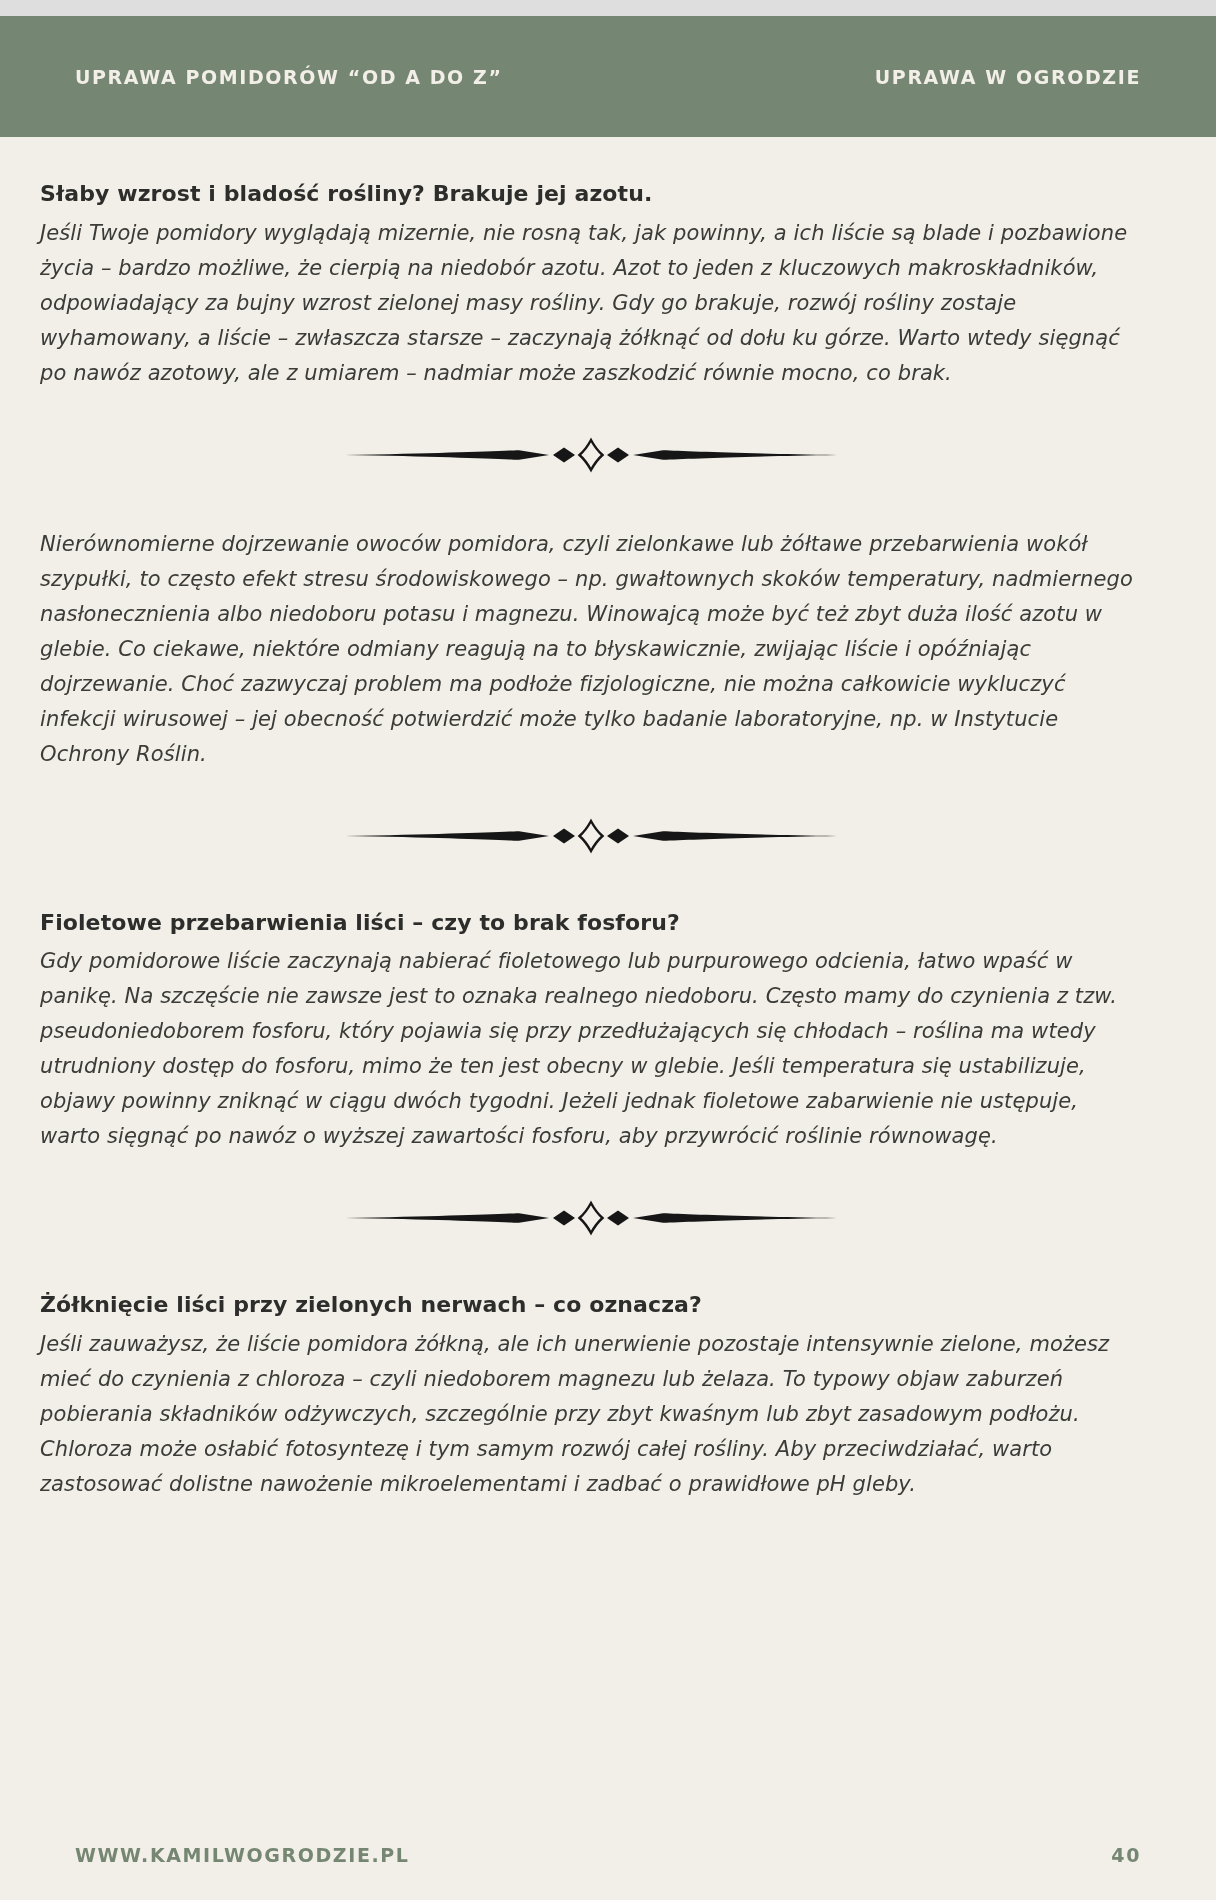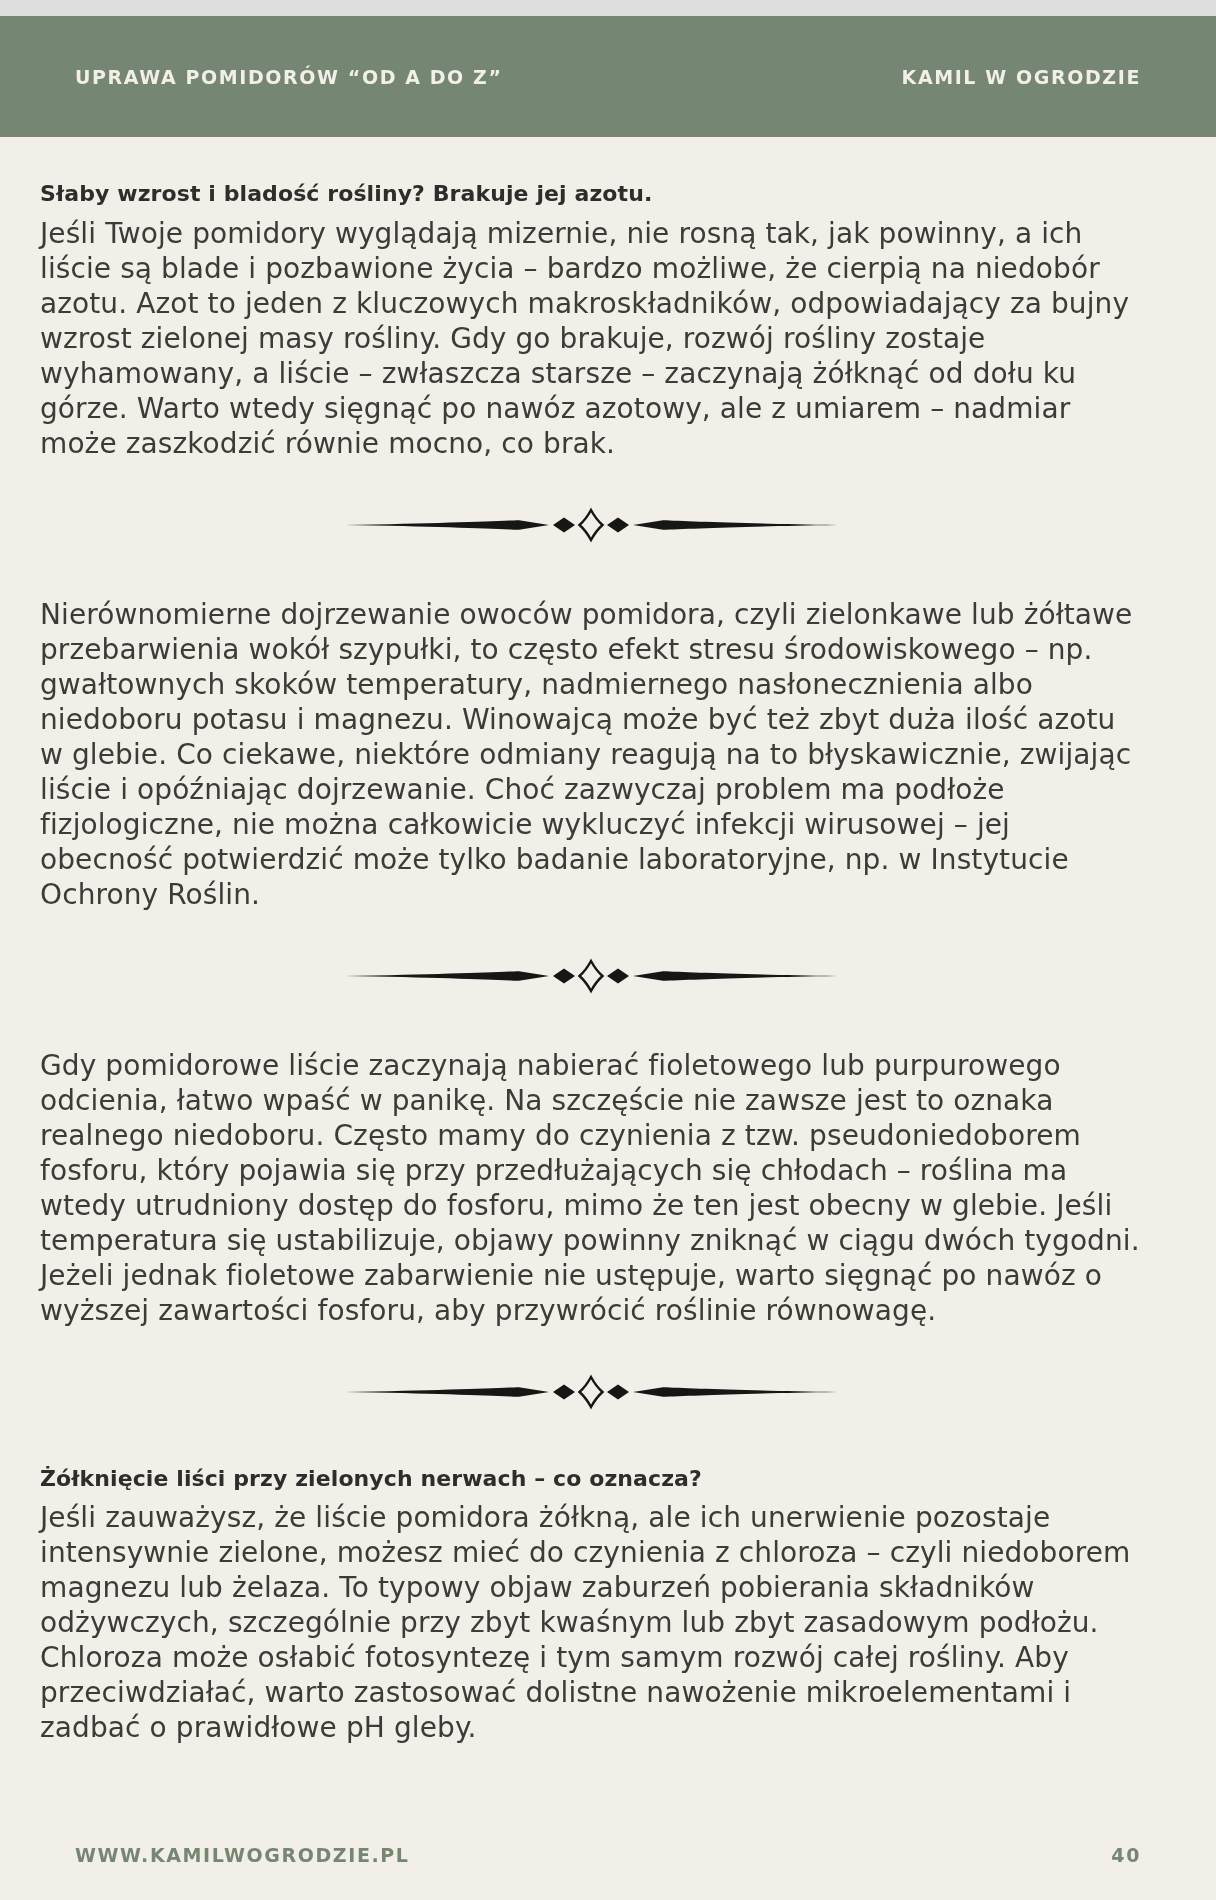--- a/index.html
+++ b/index.html
@@ -33,24 +33,25 @@
   .section-heading{
     margin:0 0 7px 0;
     font-size:22px;
     font-weight:bold;
     color:#2d2d2b;
     letter-spacing:0.1px;
     line-height:1.35;
   }
   .section-body{
     margin:0;
-    font-size:28px;
+    font-size:21px;
     line-height:35px;
     color:#3b3b38;
     letter-spacing:0.1px;
+    font-style:italic;
   }
   .divider{
     display:flex;justify-content:center;align-items:center;
     margin:46px 0 54px 0;
   }
   .divider svg{display:block;}
   .footer-bar{
     margin-top:auto;
     display:flex;align-items:flex-start;justify-content:space-between;
     padding:0 75px 50px 75px;
@@ -62,21 +63,21 @@
     letter-spacing:1.6px;
   }
 </style>
 </head>
 <body>
 
 <div class="page">
 
   <div class="header-bar">
     <span class="hdr-text">UPRAWA POMIDORÓW “OD A DO Z”</span>
-    <span class="hdr-text">KAMIL W OGRODZIE</span>
+    <span class="hdr-text">UPRAWA W OGRODZIE</span>
   </div>
 
   <div class="content">
 
     <section>
       <h2 class="section-heading">Słaby wzrost i bladość rośliny? Brakuje jej azotu.</h2>
       <p class="section-body">Jeśli Twoje pomidory wyglądają mizernie, nie rosną tak, jak powinny, a ich liście są blade i pozbawione życia – bardzo możliwe, że cierpią na niedobór azotu. Azot to jeden z kluczowych makroskładników, odpowiadający za bujny wzrost zielonej masy rośliny. Gdy go brakuje, rozwój rośliny zostaje wyhamowany, a liście – zwłaszcza starsze – zaczynają żółknąć od dołu ku górze. Warto wtedy sięgnąć po nawóz azotowy, ale z umiarem – nadmiar może zaszkodzić równie mocno, co brak.</p>
     </section>
 
     <div class="divider">
@@ -97,20 +98,21 @@
       <svg width="500" height="36" viewBox="0 0 500 36" xmlns="http://www.w3.org/2000/svg" fill="#161616">
         <path d="M4 18 C100 16.5 155 14 178 13.2 L208 18 L178 22.8 C155 22 100 19.5 4 18 Z"></path>
         <path d="M212 18 L223 10.5 L234 18 L223 25.5 Z"></path>
         <path d="M250 3 C253.5 9.5 257.5 14.5 261.5 18 C257.5 21.5 253.5 26.5 250 33 C246.5 26.5 242.5 21.5 238.5 18 C242.5 14.5 246.5 9.5 250 3 Z" fill="none" stroke="#161616" stroke-width="2.4"></path>
         <path d="M266 18 L277 10.5 L288 18 L277 25.5 Z"></path>
         <path d="M496 18 C400 16.5 345 14 322 13.2 L292 18 L322 22.8 C345 22 400 19.5 496 18 Z"></path>
       </svg>
     </div>
 
     <section>
+      <h2 class="section-heading">Fioletowe przebarwienia liści – czy to brak fosforu?</h2>
       <p class="section-body">Gdy pomidorowe liście zaczynają nabierać fioletowego lub purpurowego odcienia, łatwo wpaść w panikę. Na szczęście nie zawsze jest to oznaka realnego niedoboru. Często mamy do czynienia z tzw. pseudoniedoborem fosforu, który pojawia się przy przedłużających się chłodach – roślina ma wtedy utrudniony dostęp do fosforu, mimo że ten jest obecny w glebie. Jeśli temperatura się ustabilizuje, objawy powinny zniknąć w ciągu dwóch tygodni. Jeżeli jednak fioletowe zabarwienie nie ustępuje, warto sięgnąć po nawóz o wyższej zawartości fosforu, aby przywrócić roślinie równowagę.</p>
     </section>
 
     <div class="divider">
       <svg width="500" height="36" viewBox="0 0 500 36" xmlns="http://www.w3.org/2000/svg" fill="#161616">
         <path d="M4 18 C100 16.5 155 14 178 13.2 L208 18 L178 22.8 C155 22 100 19.5 4 18 Z"></path>
         <path d="M212 18 L223 10.5 L234 18 L223 25.5 Z"></path>
         <path d="M250 3 C253.5 9.5 257.5 14.5 261.5 18 C257.5 21.5 253.5 26.5 250 33 C246.5 26.5 242.5 21.5 238.5 18 C242.5 14.5 246.5 9.5 250 3 Z" fill="none" stroke="#161616" stroke-width="2.4"></path>
         <path d="M266 18 L277 10.5 L288 18 L277 25.5 Z"></path>
         <path d="M496 18 C400 16.5 345 14 322 13.2 L292 18 L322 22.8 C345 22 400 19.5 496 18 Z"></path>

